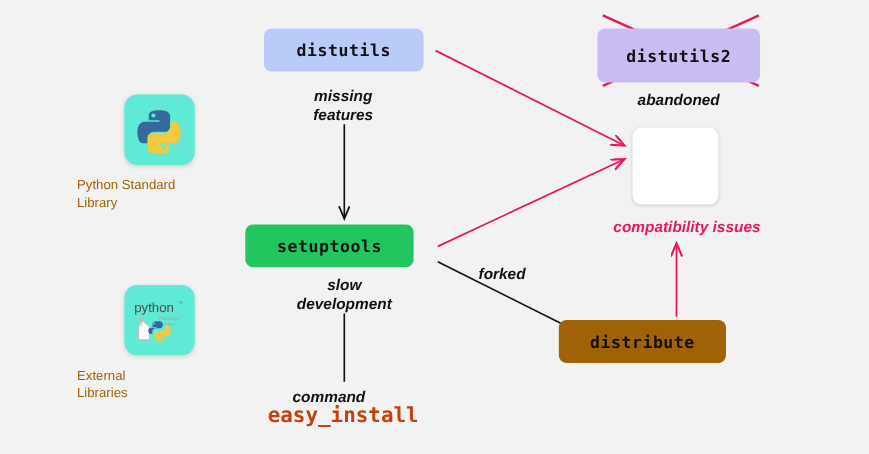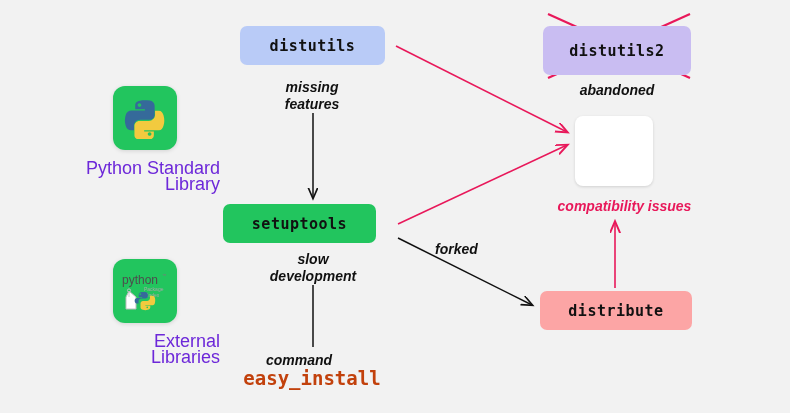--- a/index.html
+++ b/index.html
@@ -54,23 +54,23 @@
     left: 543px; top: 26px;
     width: 148px; height: 49px;
     background: #c9bdf2;
   }
   #node-setuptools {
     left: 223px; top: 204px;
     width: 153px; height: 39px;
     background: #22c55e;
   }
   #node-distribute {
-    left: 540px; top: 291px;
+    left: 508px; top: 291px;
     width: 152px; height: 39px;
-    background: #fca5a5;
+    background: #a16207;
   }
   
   #node-blank {
     position: absolute;
     left: 575px; top: 116px;
     width: 78px; height: 70px;
     background: #ffffff;
     border-radius: 8px;
     box-shadow: 0 1px 3px rgba(0,0,0,0.14);
     z-index: 2;
@@ -108,37 +108,37 @@
     font-weight: bold;
     font-size: 19px;
     color: #c2410c;
     z-index: 2;
   }
   
   .logo-card {
     position: absolute;
     width: 64px;
     height: 64px;
-    background: #22c55e;
+    background: #5eead4;
     border-radius: 12px;
     box-shadow: 0 1px 4px rgba(0,0,0,0.13);
     z-index: 2;
     display: flex;
     align-items: center;
     justify-content: center;
   }
   #logo-card-pythonstd { left: 113px; top: 86px; }
   #logo-card-pypi      { left: 113px; top: 259px; }
   .logo-label {
     position: absolute;
     width: 150px;
-    text-align: right;
+    text-align: left;
     font-family: "Liberation Sans", sans-serif;
-    font-size: 18px;
-    color: #6d28d9;
+    font-size: 12px;
+    color: #a16207;
     line-height: 16px;
     z-index: 2;
     white-space: pre-line;
   }
   #label-pythonstd { left: 70px; top: 160px; }
   #label-pypi      { left: 70px; top: 333px; }
 </style>
 </head>
 <body>
 

